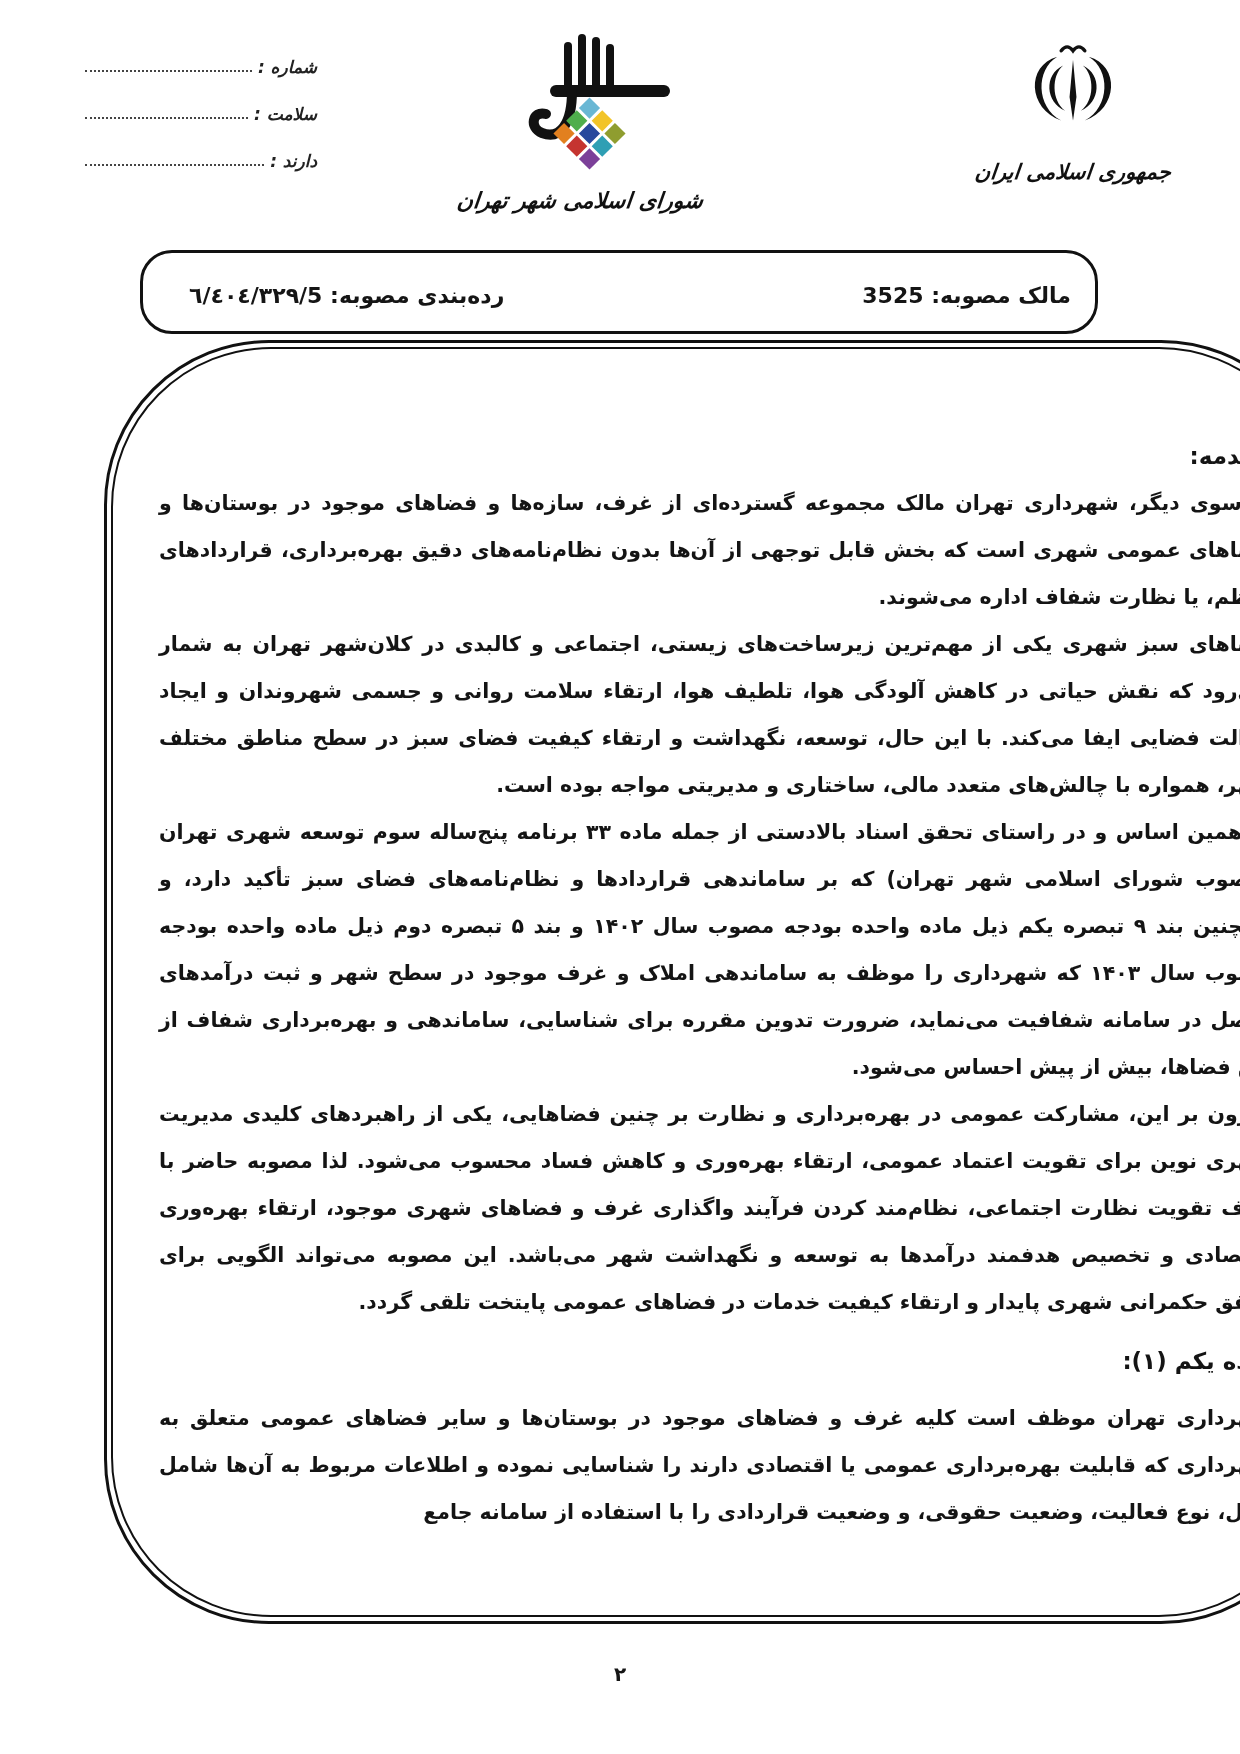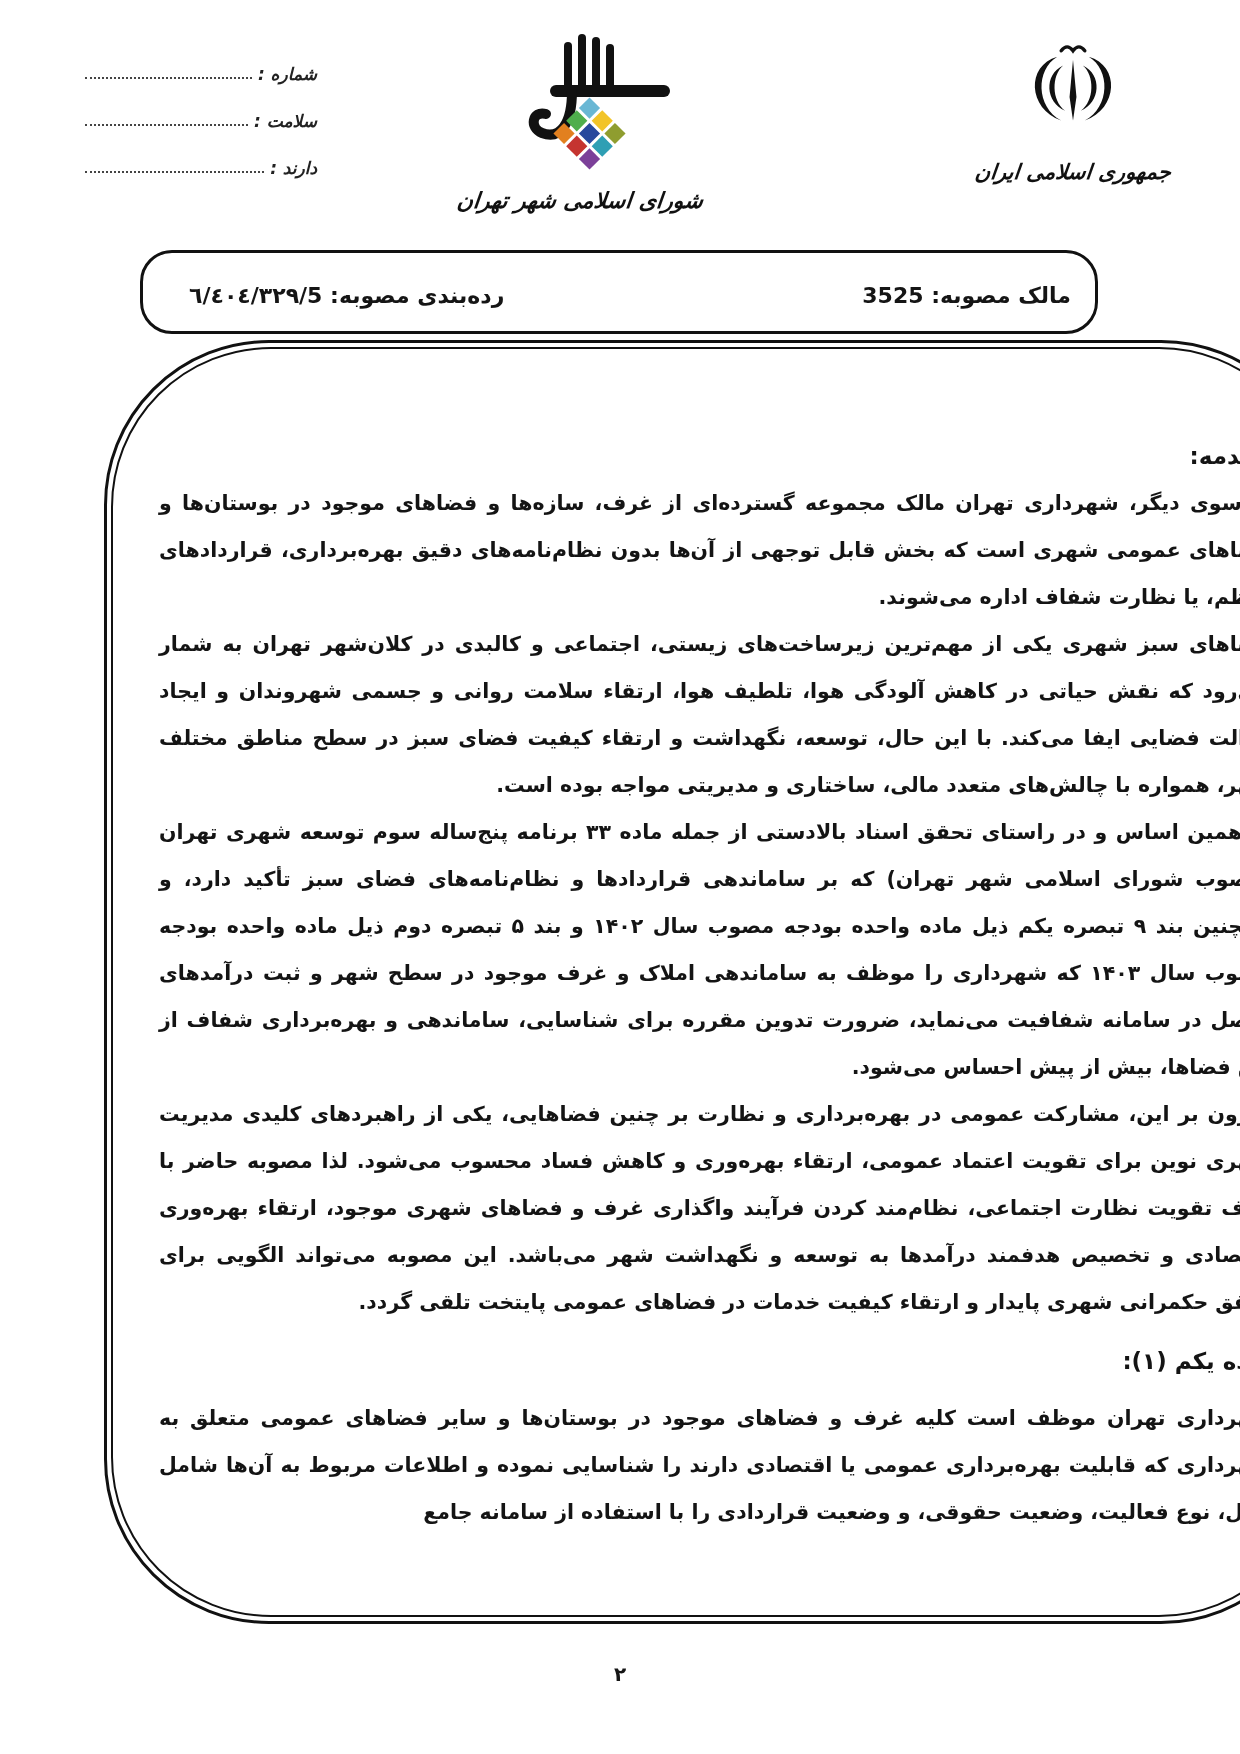--- a/index.html
+++ b/index.html
@@ -8,21 +8,21 @@
     width:1240px; height:1754px;
     font-family:"DejaVu Sans", sans-serif;
     color:#151515;
     position:relative;
     overflow:hidden;
   }
   .page { position:absolute; inset:0; background:#ffffff; }
 
   
   .letterhead-fields {
-    position:absolute; top:54px; left:85px; width:232px;
+    position:absolute; top:47px; left:85px; width:232px;
     direction:rtl;
     text-align:center;
   }
   .lh-row {
     display:flex; align-items:flex-end; direction:rtl;
     height:30px; margin-bottom:17px;
   }
   .lh-label {
     font-size:17px; font-weight:bold; font-style:italic;
     white-space:nowrap; padding-left:6px; color:#222;

